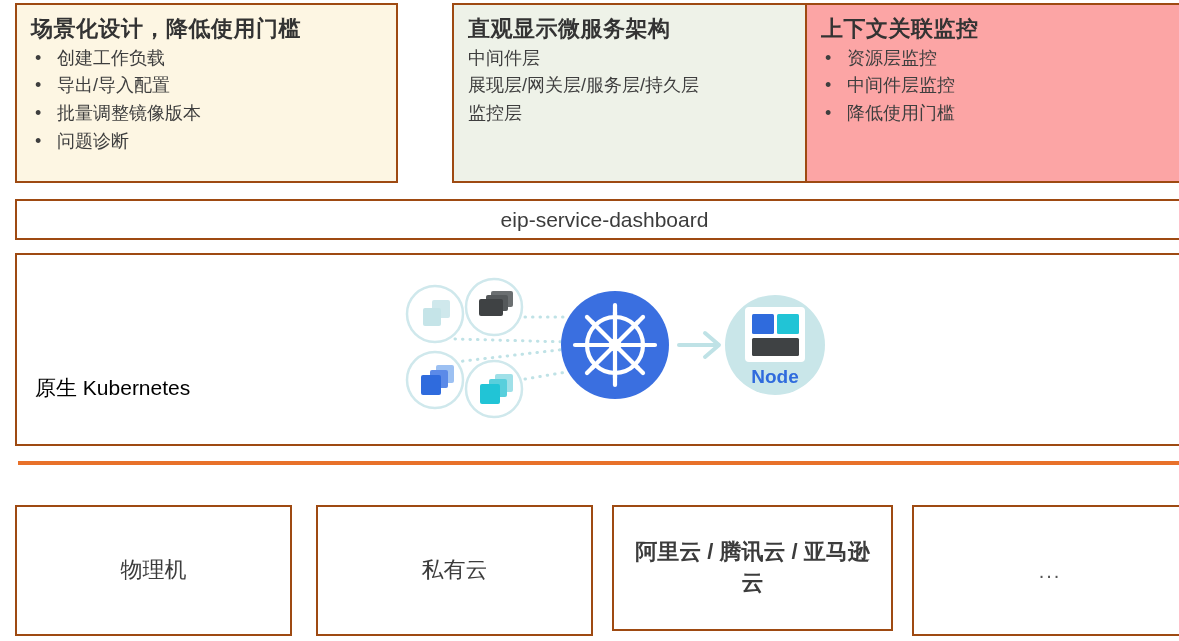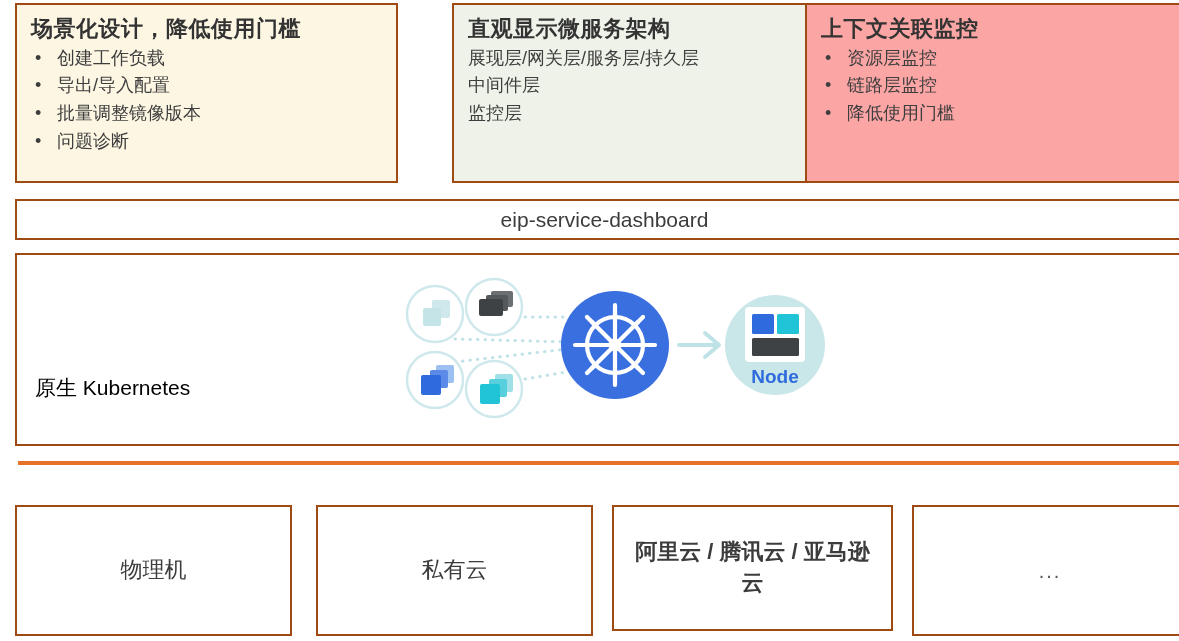--- a/index.html
+++ b/index.html
@@ -169,36 +169,36 @@
       <li>
         <span class="bullet-dot">•</span>
         <span>问题诊断</span>
       </li>
     </ul>
   </div>
 
   <div class="feature-card card-1">
     <div class="feature-title">直观显示微服务架构</div>
     <div class="feature-lines">
+      <p>中间件层</p>
       <p>展现层/网关层/服务层/持久层</p>
-      <p>中间件层</p>
       <p>监控层</p>
     </div>
   </div>
 
   <div class="feature-card card-2">
     <div class="feature-title">上下文关联监控</div>
     <ul class="feature-list">
       <li>
         <span class="bullet-dot">•</span>
         <span>资源层监控</span>
       </li>
       <li>
         <span class="bullet-dot">•</span>
-        <span>链路层监控</span>
+        <span>中间件层监控</span>
       </li>
       <li>
         <span class="bullet-dot">•</span>
         <span>降低使用门槛</span>
       </li>
     </ul>
   </div>
 
   <div class="dashboard-bar">
     <span>eip-service-dashboard</span>

